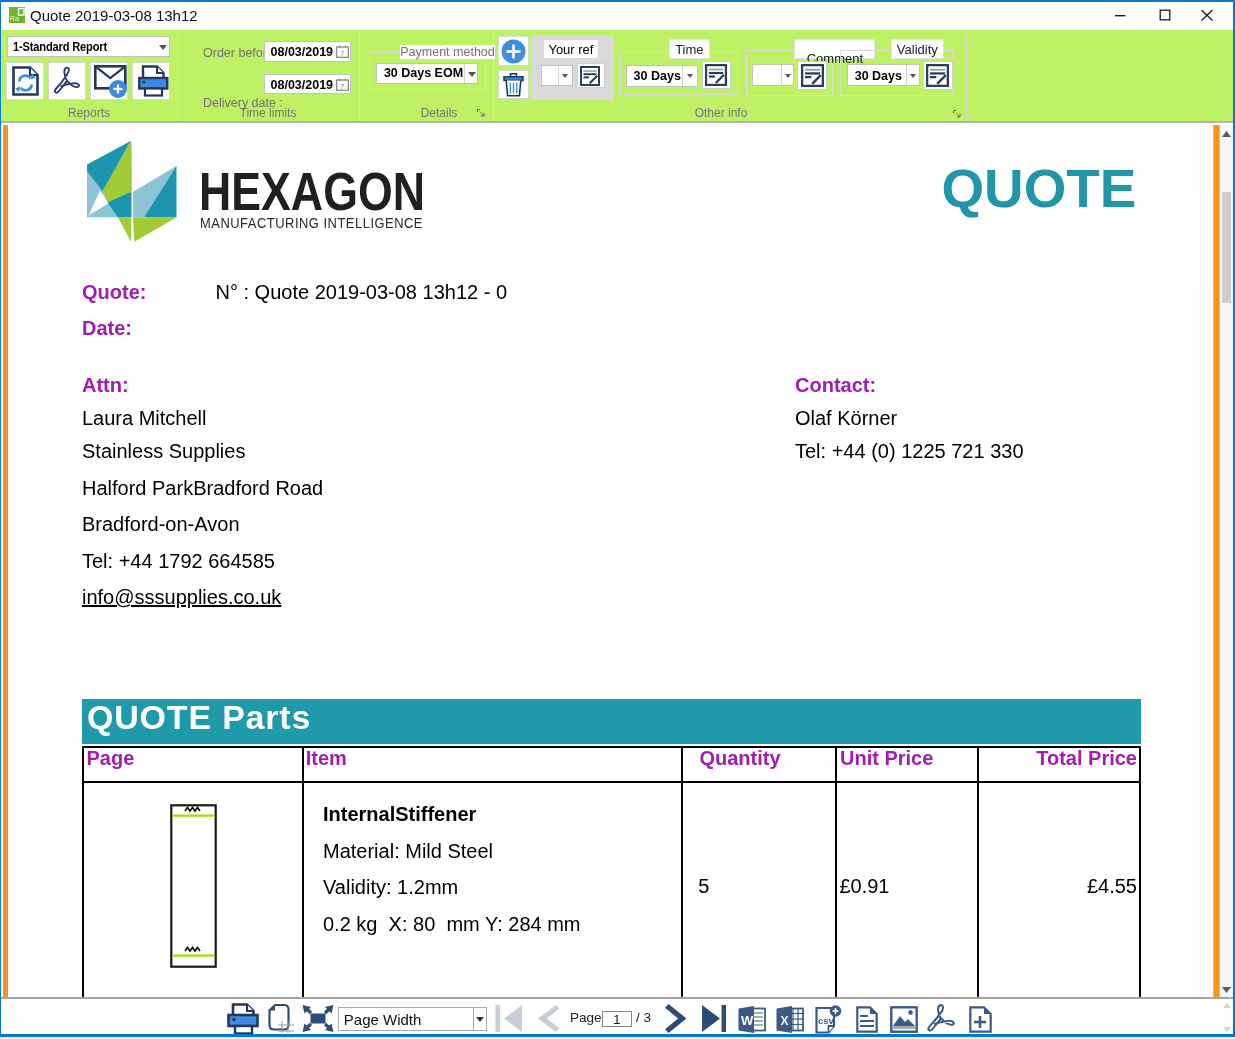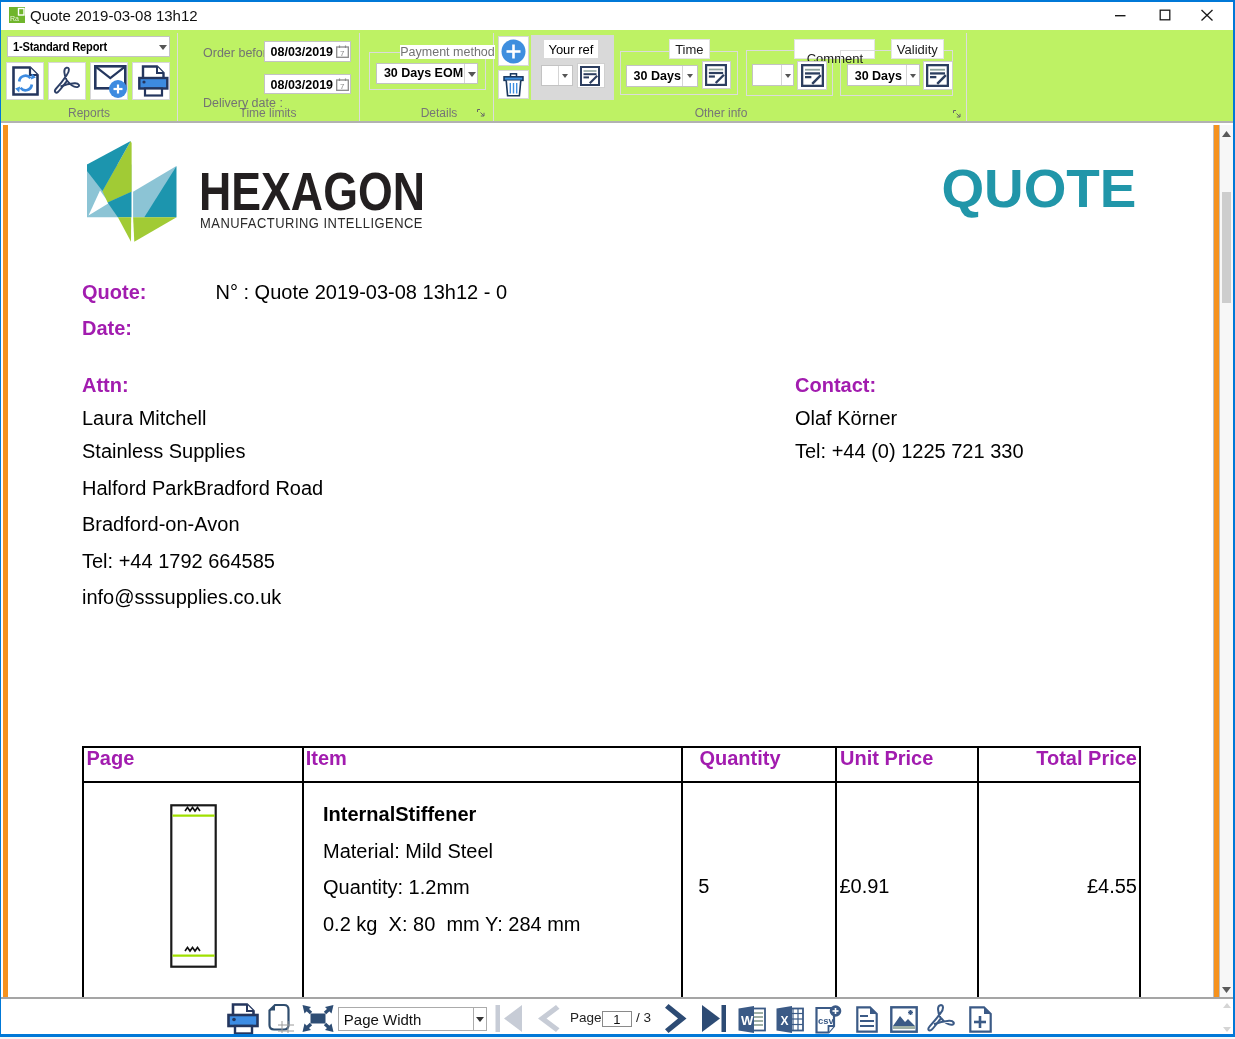--- a/index.html
+++ b/index.html
@@ -264,45 +264,48 @@
   <div class="doctxt teal" style="left:82px;top:281.3px;">Quote:</div>
   <div class="doctxt" style="left:215.5px;top:281.3px;">N° : Quote 2019-03-08 13h12 - 0</div>
   <div class="doctxt teal" style="left:82px;top:317.4px;">Date:</div>
 
   <div class="doctxt teal" style="left:82px;top:374.3px;">Attn:</div>
   <div class="doctxt" style="left:82px;top:407.3px;">Laura Mitchell</div>
   <div class="doctxt" style="left:82px;top:440.3px;text-align:center;">Stainless Supplies</div>
   <div class="doctxt" style="left:82px;top:476.8px;">Halford ParkBradford Road</div>
   <div class="doctxt" style="left:82px;top:513.3px;">Bradford-on-Avon</div>
   <div class="doctxt" style="left:82px;top:549.8px;">Tel: +44 1792 664585</div>
-  <div class="doctxt" style="left:82px;top:586.3px;">info@sssupplies.co.uk</div>
+  <div class="doctxt" style="left:82px;top:586.3px;text-decoration:underline;">info@sssupplies.co.uk</div>
   <div class="doctxt teal" style="left:795px;top:374.3px;">Contact:</div>
   <div class="doctxt" style="left:795px;top:407.3px;">Olaf Körner</div>
   <div class="doctxt" style="left:795px;top:440.3px;">Tel: +44 (0) 1225 721 330</div>
 
+  <div class="abs" style="left:82px;top:699px;width:1059px;height:45px;background:#1f9aab;">
+    <div class="abs" style="left:5px;top:-1px;font-size:34px;font-weight:bold;color:#fff;letter-spacing:0.8px;">QUOTE Parts</div>
+  </div>
 
   <div class="tline" style="left:82px;top:746px;width:1059px;height:2px;"></div>
   <div class="tline" style="left:82px;top:781px;width:1059px;height:2px;"></div>
 
   <div class="tline" style="left:82px;top:746px;width:2px;height:251px;"></div>
   <div class="tline" style="left:301.5px;top:746px;width:2px;height:251px;"></div>
   <div class="tline" style="left:681px;top:746px;width:2px;height:251px;"></div>
   <div class="tline" style="left:834.8px;top:746px;width:2px;height:251px;"></div>
   <div class="tline" style="left:976.6px;top:746px;width:2px;height:251px;"></div>
   <div class="tline" style="left:1139px;top:746px;width:2px;height:251px;"></div>
 
   <div class="doctxt teal" style="left:86.5px;top:747.4px;">Page</div>
   <div class="doctxt teal" style="left:305.7px;top:747.4px;">Item</div>
   <div class="doctxt teal" style="left:699.4px;top:747.4px;">Quantity</div>
   <div class="doctxt teal" style="left:840px;top:747.4px;">Unit Price</div>
   <div class="doctxt teal" style="right:98px;top:747.4px;">Total Price</div>
 
   <div class="doctxt" style="left:323px;top:803px;font-weight:bold;">InternalStiffener</div>
   <div class="doctxt" style="left:323px;top:839.5px;">Material: Mild Steel</div>
-  <div class="doctxt" style="left:323px;top:876px;">Quantity: 1.2mm</div>
+  <div class="doctxt" style="left:323px;top:876px;">Validity: 1.2mm</div>
   <div class="doctxt" style="left:323px;top:912.5px;">0.2 kg  X: 80  mm Y: 284 mm</div>
   <div class="doctxt" style="left:698.3px;top:874.5px;">5</div>
   <div class="doctxt" style="left:839.4px;top:874.5px;">£0.91</div>
   <div class="doctxt" style="right:98px;top:874.5px;">£4.55</div>
 
   <svg class="abs" style="left:168px;top:802px" width="51" height="168" viewBox="0 0 51 168">
     <rect x="3.3" y="3.3" width="44.4" height="161.4" fill="#fff" stroke="#1a1a1a" stroke-width="2.2"></rect>
     <line x1="4.5" y1="13.6" x2="46.5" y2="13.6" stroke="#a0e000" stroke-width="2.2"></line>
     <line x1="4.5" y1="153.6" x2="46.5" y2="153.6" stroke="#a0e000" stroke-width="2.2"></line>
     <path d="M17 9 l2.5 -3.5 2.5 3.5 2.5 -3.5 2.5 3.5 2.5 -3.5 2.5 3.5" fill="none" stroke="#111" stroke-width="1.6"></path>

